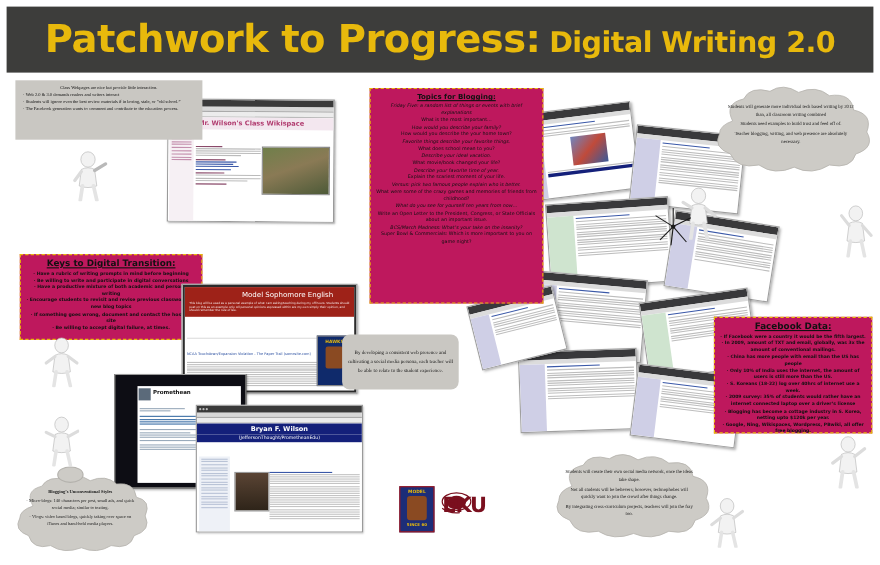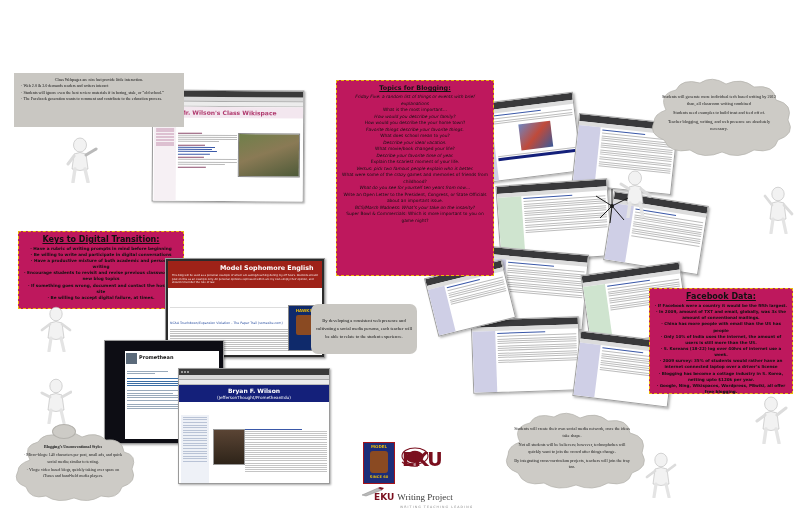--- a/index.html
+++ b/index.html
@@ -75,21 +75,21 @@
      background:linear-gradient(160deg,#6f7f4a 0%,#8a7a55 45%,#4d5a38 100%);border:0.5px solid #888;}
   #shot-wiki .txt{position:absolute;left:25px;right:66px;top:26px;}
   #shot-wiki .txt i{display:block;height:0.8px;background:#bbb;margin-bottom:1.3px;}
 
   
   #shot-model{left:165px;top:258px;width:160px;height:100px;}
   #shot-model .frame{background:#2b2b2b;padding:2px;height:100%;box-sizing:border-box;}
   #shot-model .inner{background:#fff;height:100%;position:relative;overflow:hidden;}
   #shot-model .redhdr{background:#9e2218;color:#fff;font-family:"DejaVu Sans",sans-serif;
      font-size:5.2px;padding:3px 4px;}
-  #shot-model .redhdr b{font-size:6.4px;font-weight:bold;padding-left:48px;}
+  #shot-model .redhdr b{font-size:6.4px;font-weight:normal;padding-left:48px;}
   #shot-model .redhdr .sub{display:block;font-size:2.6px;line-height:1.35;margin-top:2px;opacity:.92;}
   #shot-model .adrow{background:#111;height:17px;position:relative;color:#fff;
      font-family:"DejaVu Sans",sans-serif;}
   #shot-model .adrow .lg{position:absolute;left:2px;top:3px;font-size:7px;font-weight:bold;}
   #shot-model .adrow .cp{position:absolute;left:34px;top:4px;font-size:3.6px;}
   #shot-model .adrow .bt{position:absolute;right:3px;top:5px;background:#ddd;color:#222;
      font-size:3px;padding:1px 3px;}
   #shot-model .post{position:absolute;left:2px;top:46px;right:34px;}
   #shot-model .post .ttl{color:#2a4fa0;font-size:3.2px;font-family:"DejaVu Sans",sans-serif;}
   #shot-model .post i{display:block;height:0.7px;background:#c0c0c0;margin:1.2px 0;}
@@ -151,20 +151,25 @@
   #logo-wp .pen{position:absolute;left:-14px;top:1px;width:26px;height:10px;}
 
   
   .guy{position:absolute;}
 </style>
 </head>
 <body>
 
 <div id="poster">
 
+  <div class="banner">
+    <span class="banner-text">
+      <span class="banner-main">Patchwork to Progress:</span><span class="banner-sub" style="margin-left:8px;">Digital Writing 2.0</span>
+    </span>
+  </div>
 
   <div class="paper" style="left:470px;top:98px;width:108px;height:80px;transform:rotate(-7deg);">
     <div class="tb"></div>
     <div class="tb2"></div>
     <div class="side"></div>
     <div class="cont">
       <i class="h"></i>
         <i></i>
         <i></i>
         <i></i>
@@ -668,23 +673,15 @@
       <div class="t">MODEL</div>
       <div class="h"></div>
       <div class="b">SINCE 60</div>
     </div>
     <svg id="logo-col" viewBox="0 0 36 26">
       <ellipse cx="17" cy="11" rx="13" ry="8" fill="none" stroke="#7a0f1e" stroke-width="1.1"></ellipse>
       <path d="M8,11 Q14,3 22,7 Q28,10 24,16 Q16,20 10,16 Z" fill="#7a0f1e"></path>
       <path d="M4,17 Q10,22 20,21" stroke="#7a0f1e" stroke-width="1.1" fill="none"></path>
     </svg>
     <div id="logo-eku">EKU</div>
-    <div id="logo-wp">
-      <svg class="pen" viewBox="0 0 26 10">
-        <path d="M2,8 L18,1 L22,3 L6,9 Z" fill="#b9b9b9" stroke="#8a8a8a" stroke-width="0.5"></path>
-        <path d="M18,1 L22,3 L24,1 L20,0 Z" fill="#7a0f1e"></path>
-      </svg>
-      <span class="r1">EKU</span><span class="r2">Writing Project</span>
-      <span class="r3">WRITING  TEACHING  LEADING</span>
-    </div>
   </div>
 
 </div>
 
 </body></html>

